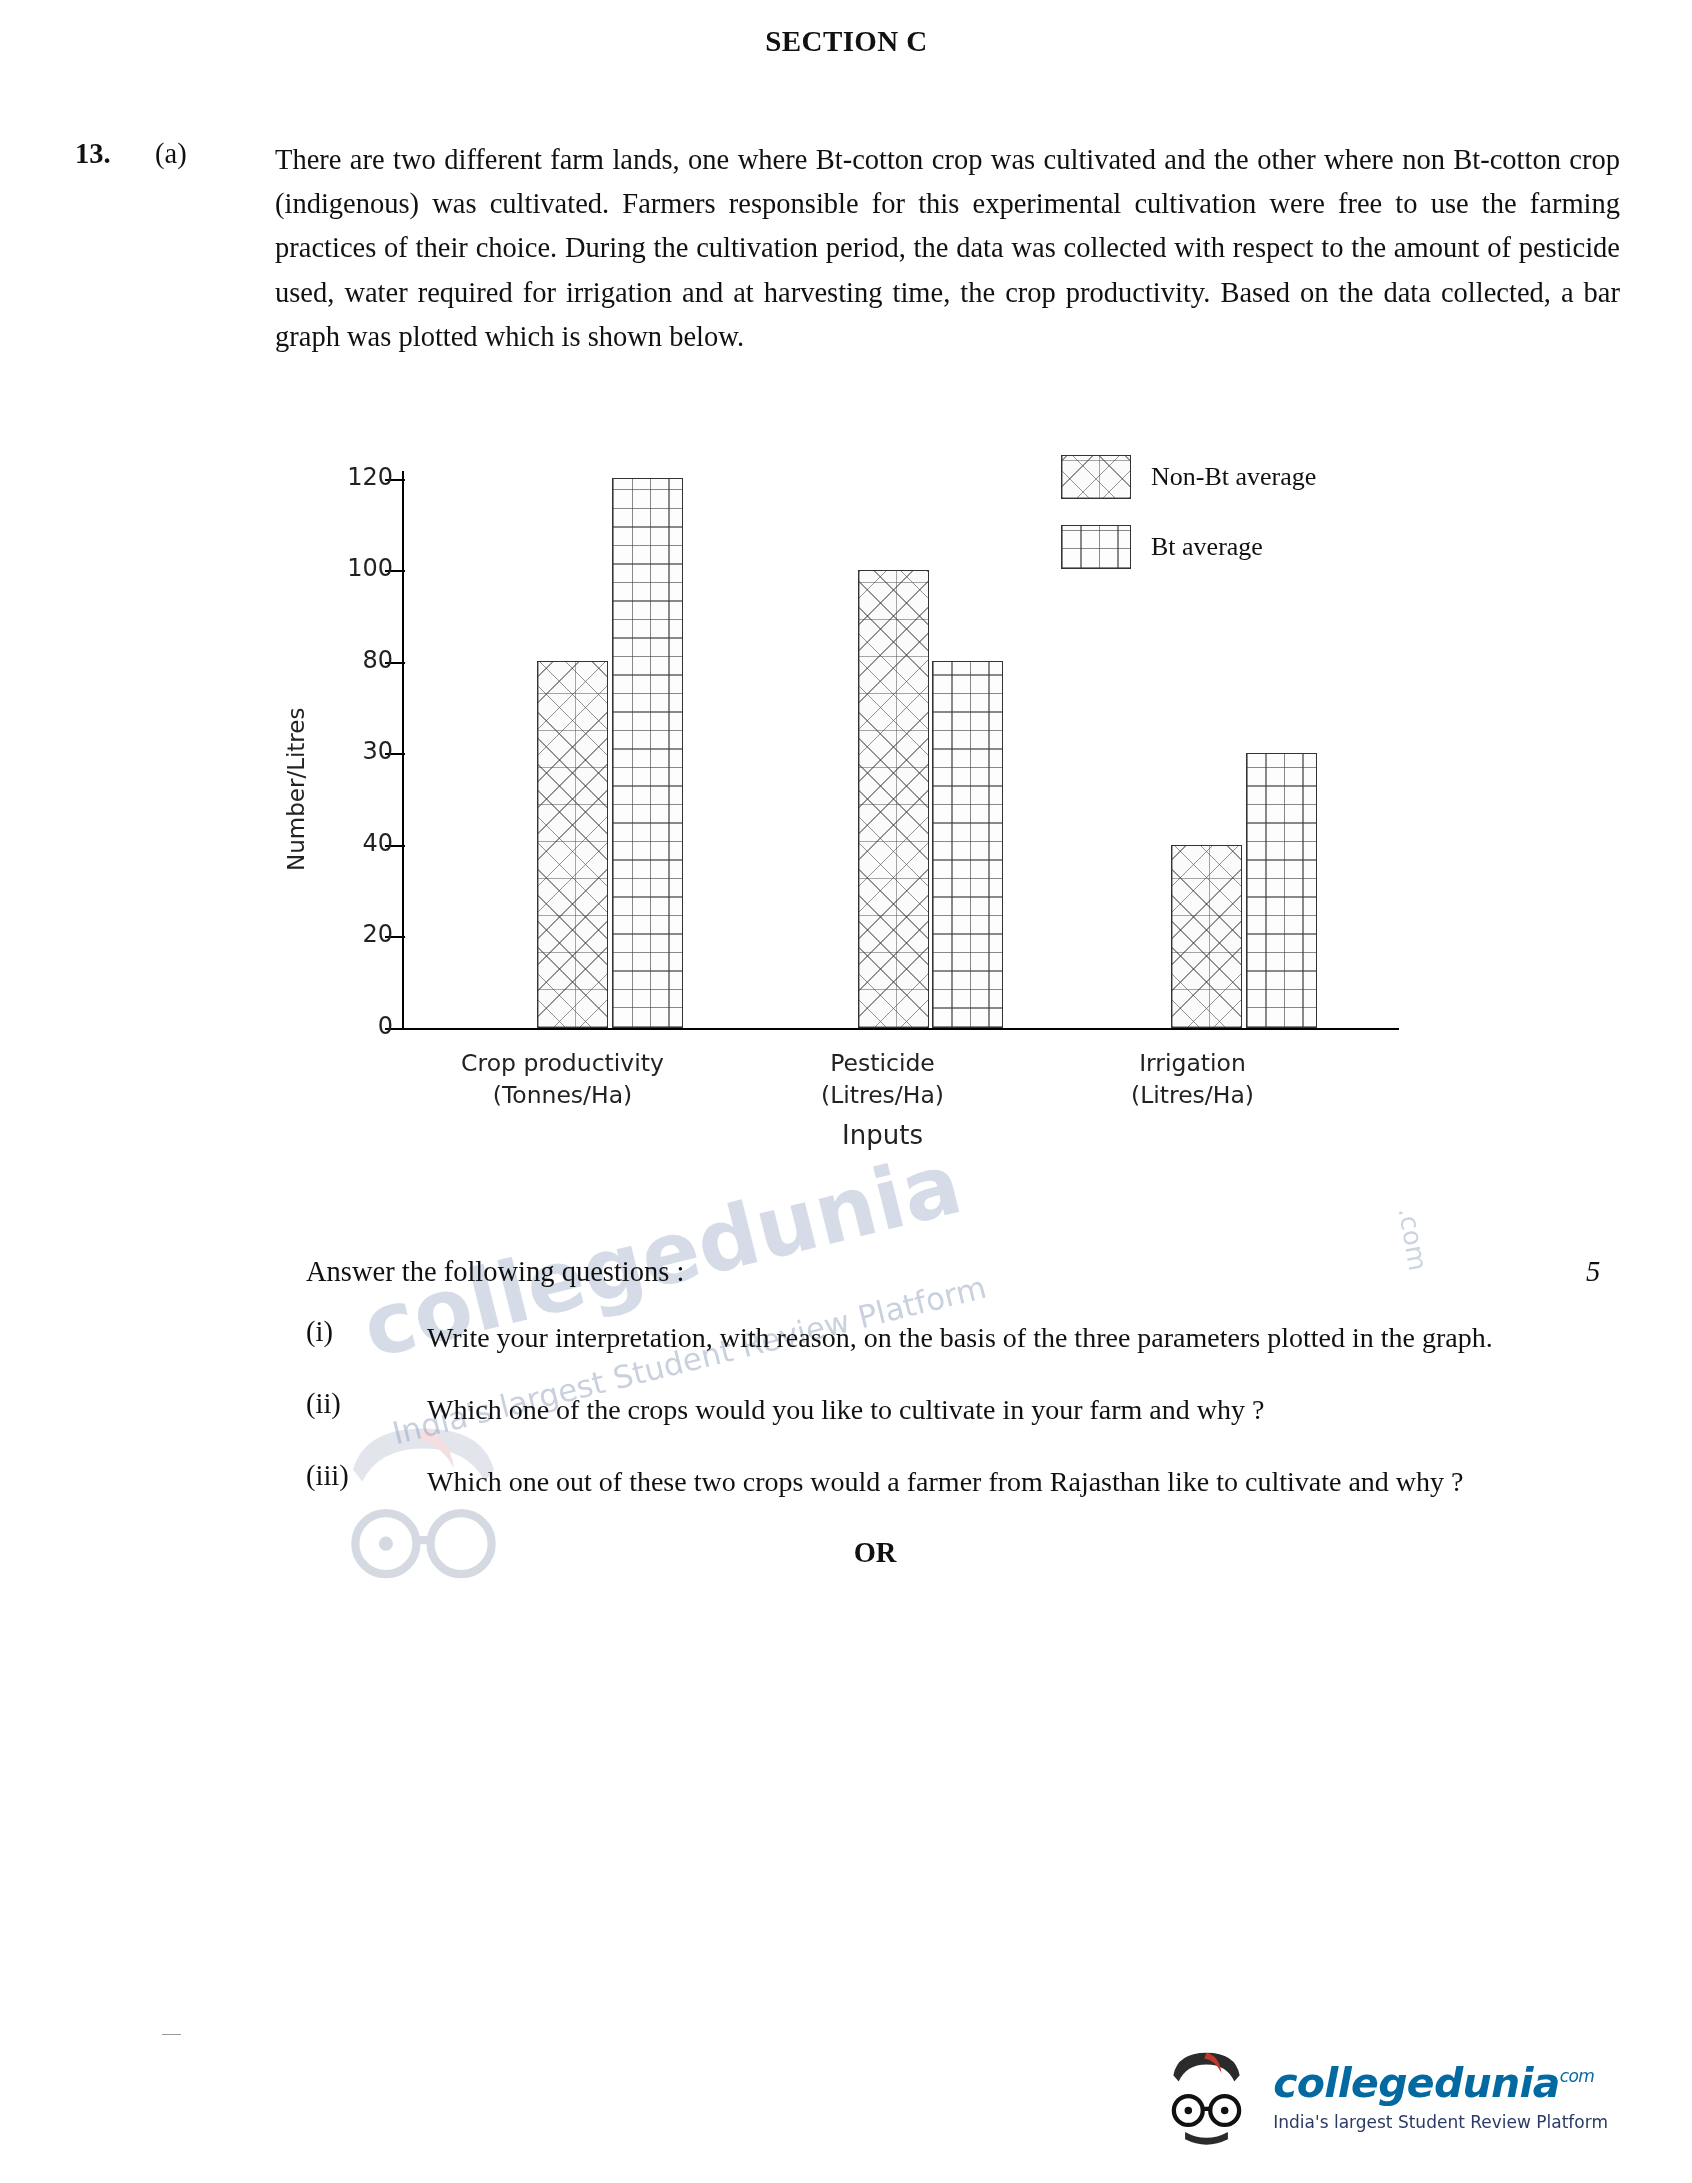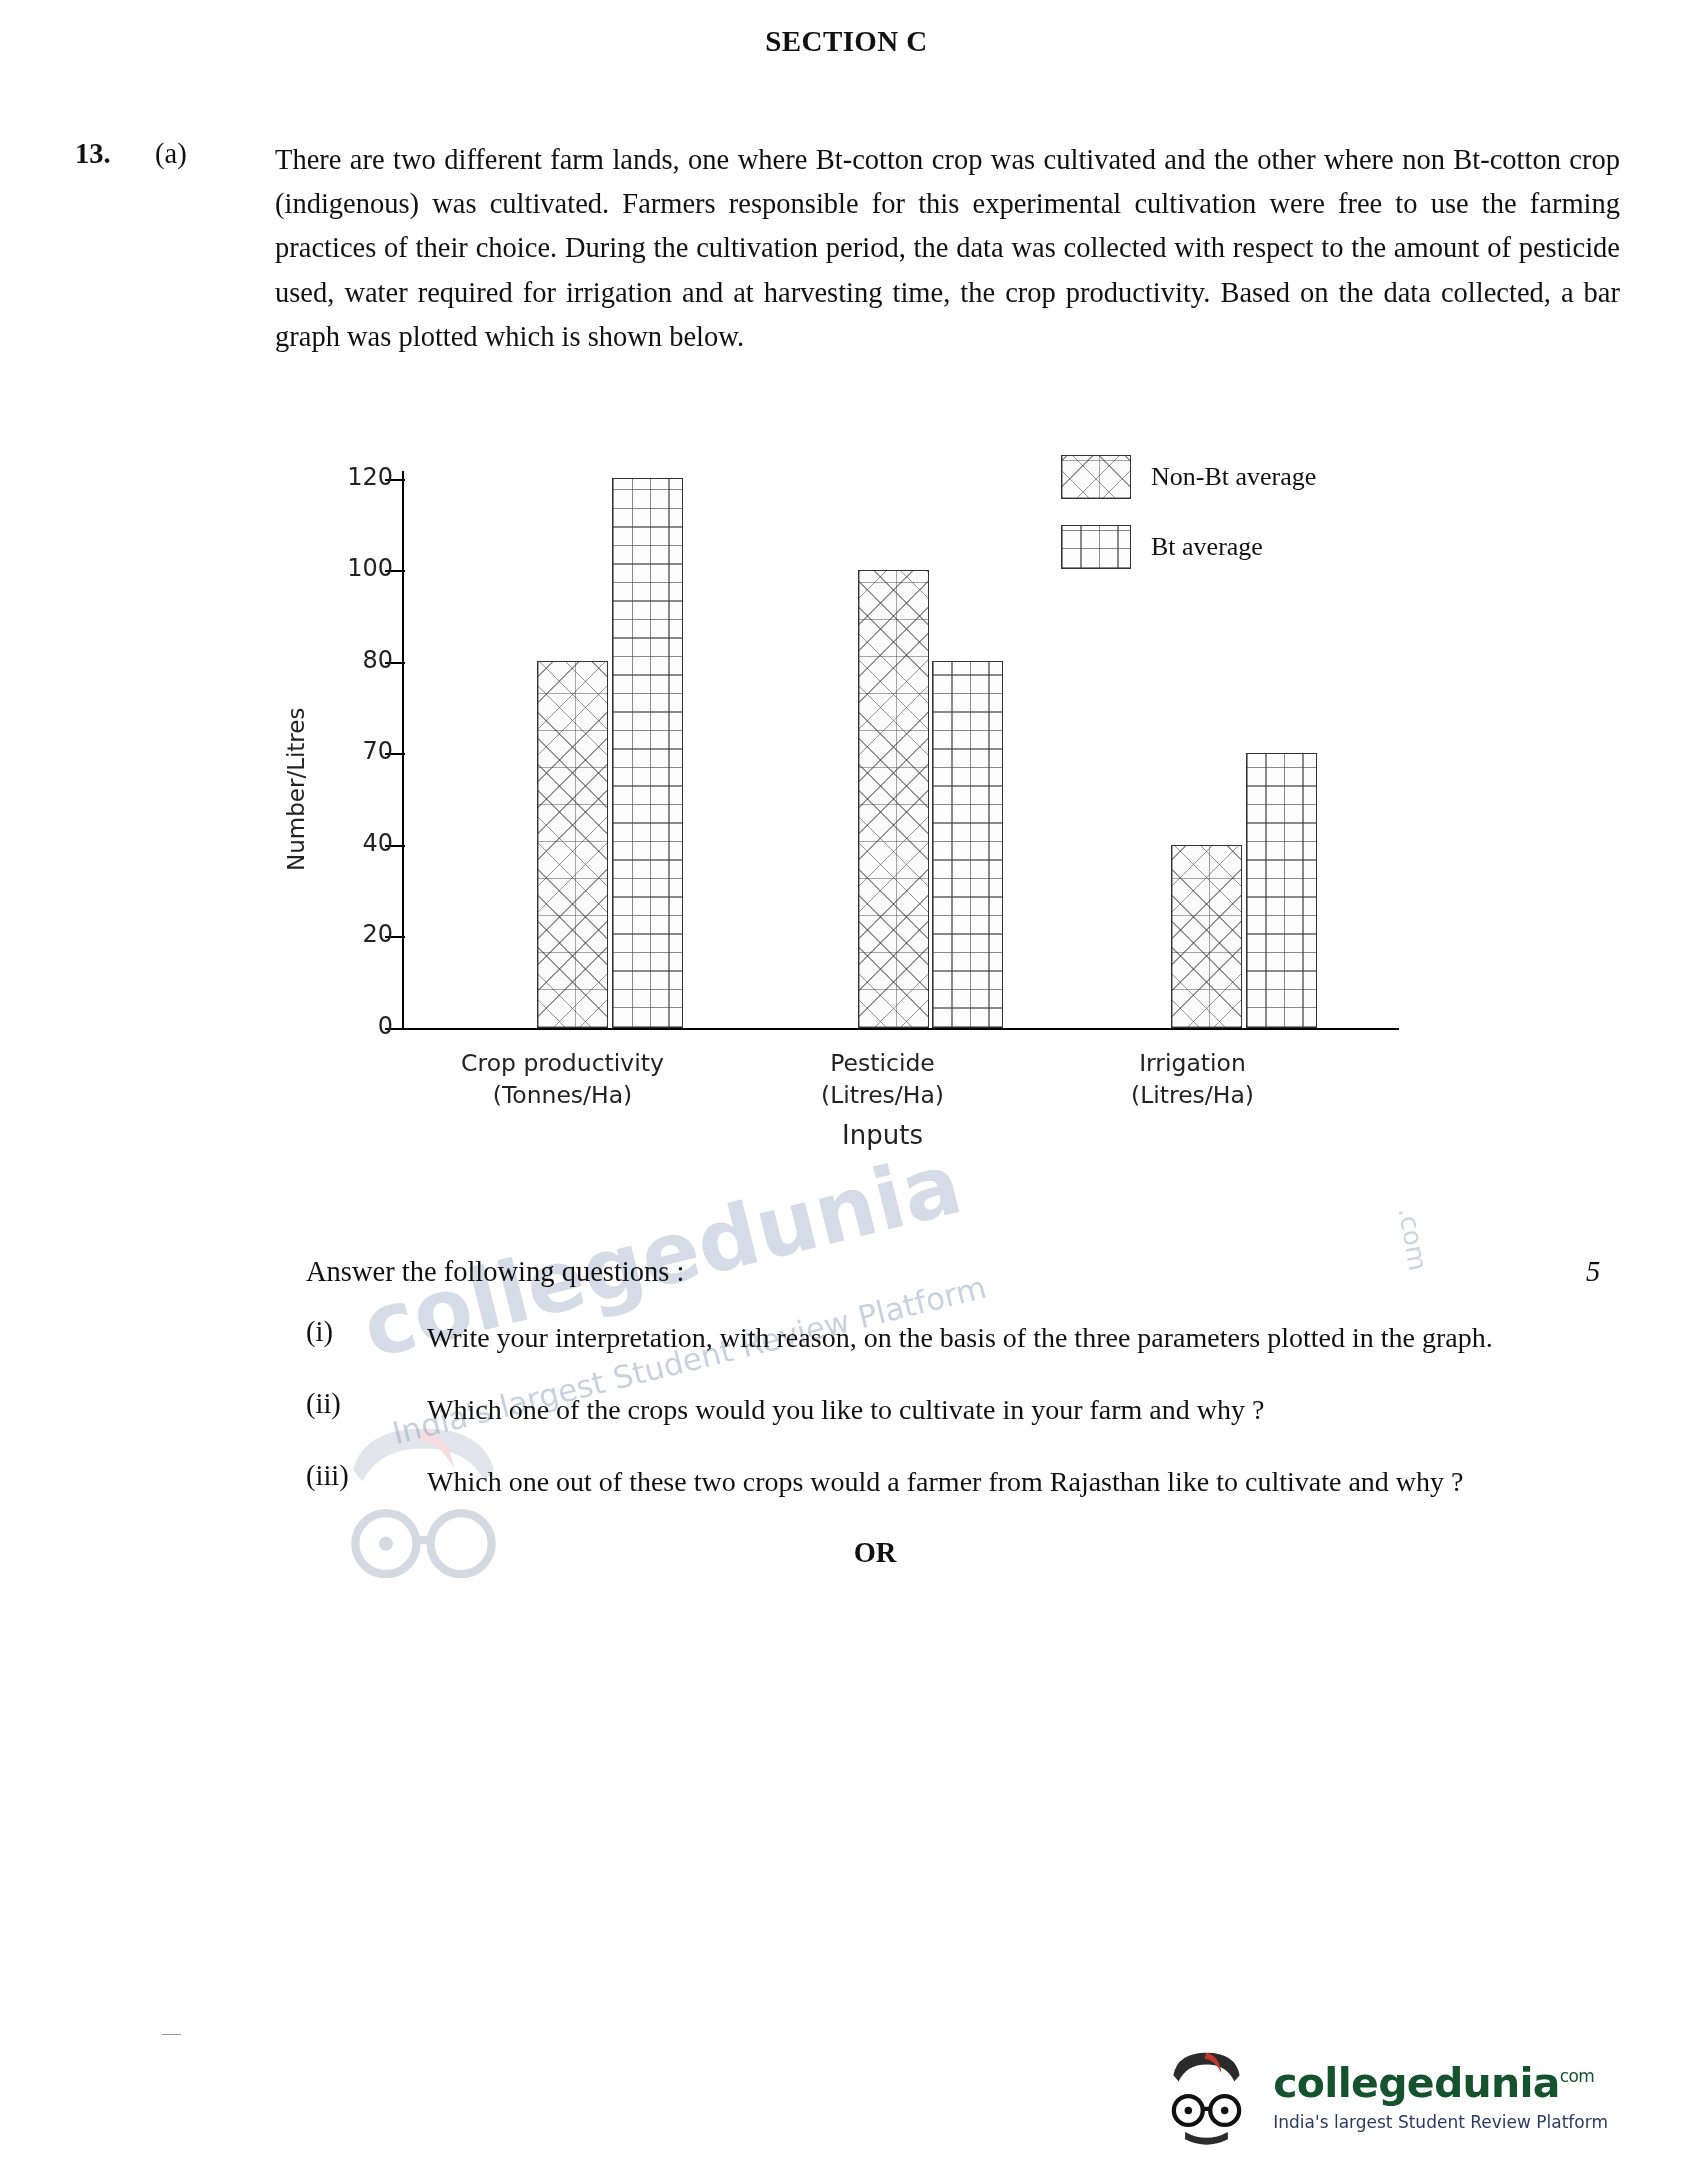--- a/index.html
+++ b/index.html
@@ -280,22 +280,23 @@
   }
   .logo-text {
     display: flex;
     flex-direction: column;
     justify-content: center;
   }
   .logo-word {
     font-family: "DejaVu Sans", sans-serif;
     font-size: 41px;
     font-weight: bold;
-    color: #14532d;
+    color: #0369a1;
     letter-spacing: -0.7px;
+    font-style: italic;
   }
   .logo-word sup {
     font-size: 17px;
     font-weight: normal;
   }
   .logo-tag {
     font-family: "DejaVu Sans", sans-serif;
     font-size: 17px;
     color: #2b3a67;
     margin-top: 4.3px;
@@ -325,21 +326,21 @@
       <div class="tick" style="top:591px"></div>
       <div class="tick-label" style="top:591px">0</div>
 
       <div class="tick" style="top:499px"></div>
       <div class="tick-label" style="top:499px">20</div>
 
       <div class="tick" style="top:408px"></div>
       <div class="tick-label" style="top:408px">40</div>
 
       <div class="tick" style="top:316px"></div>
-      <div class="tick-label" style="top:316px">70</div>
+      <div class="tick-label" style="top:316px">30</div>
 
       <div class="tick" style="top:225px"></div>
       <div class="tick-label" style="top:225px">80</div>
 
       <div class="tick" style="top:133px"></div>
       <div class="tick-label" style="top:133px">100</div>
 
       <div class="tick" style="top:42px"></div>
       <div class="tick-label" style="top:42px">120</div>
 

